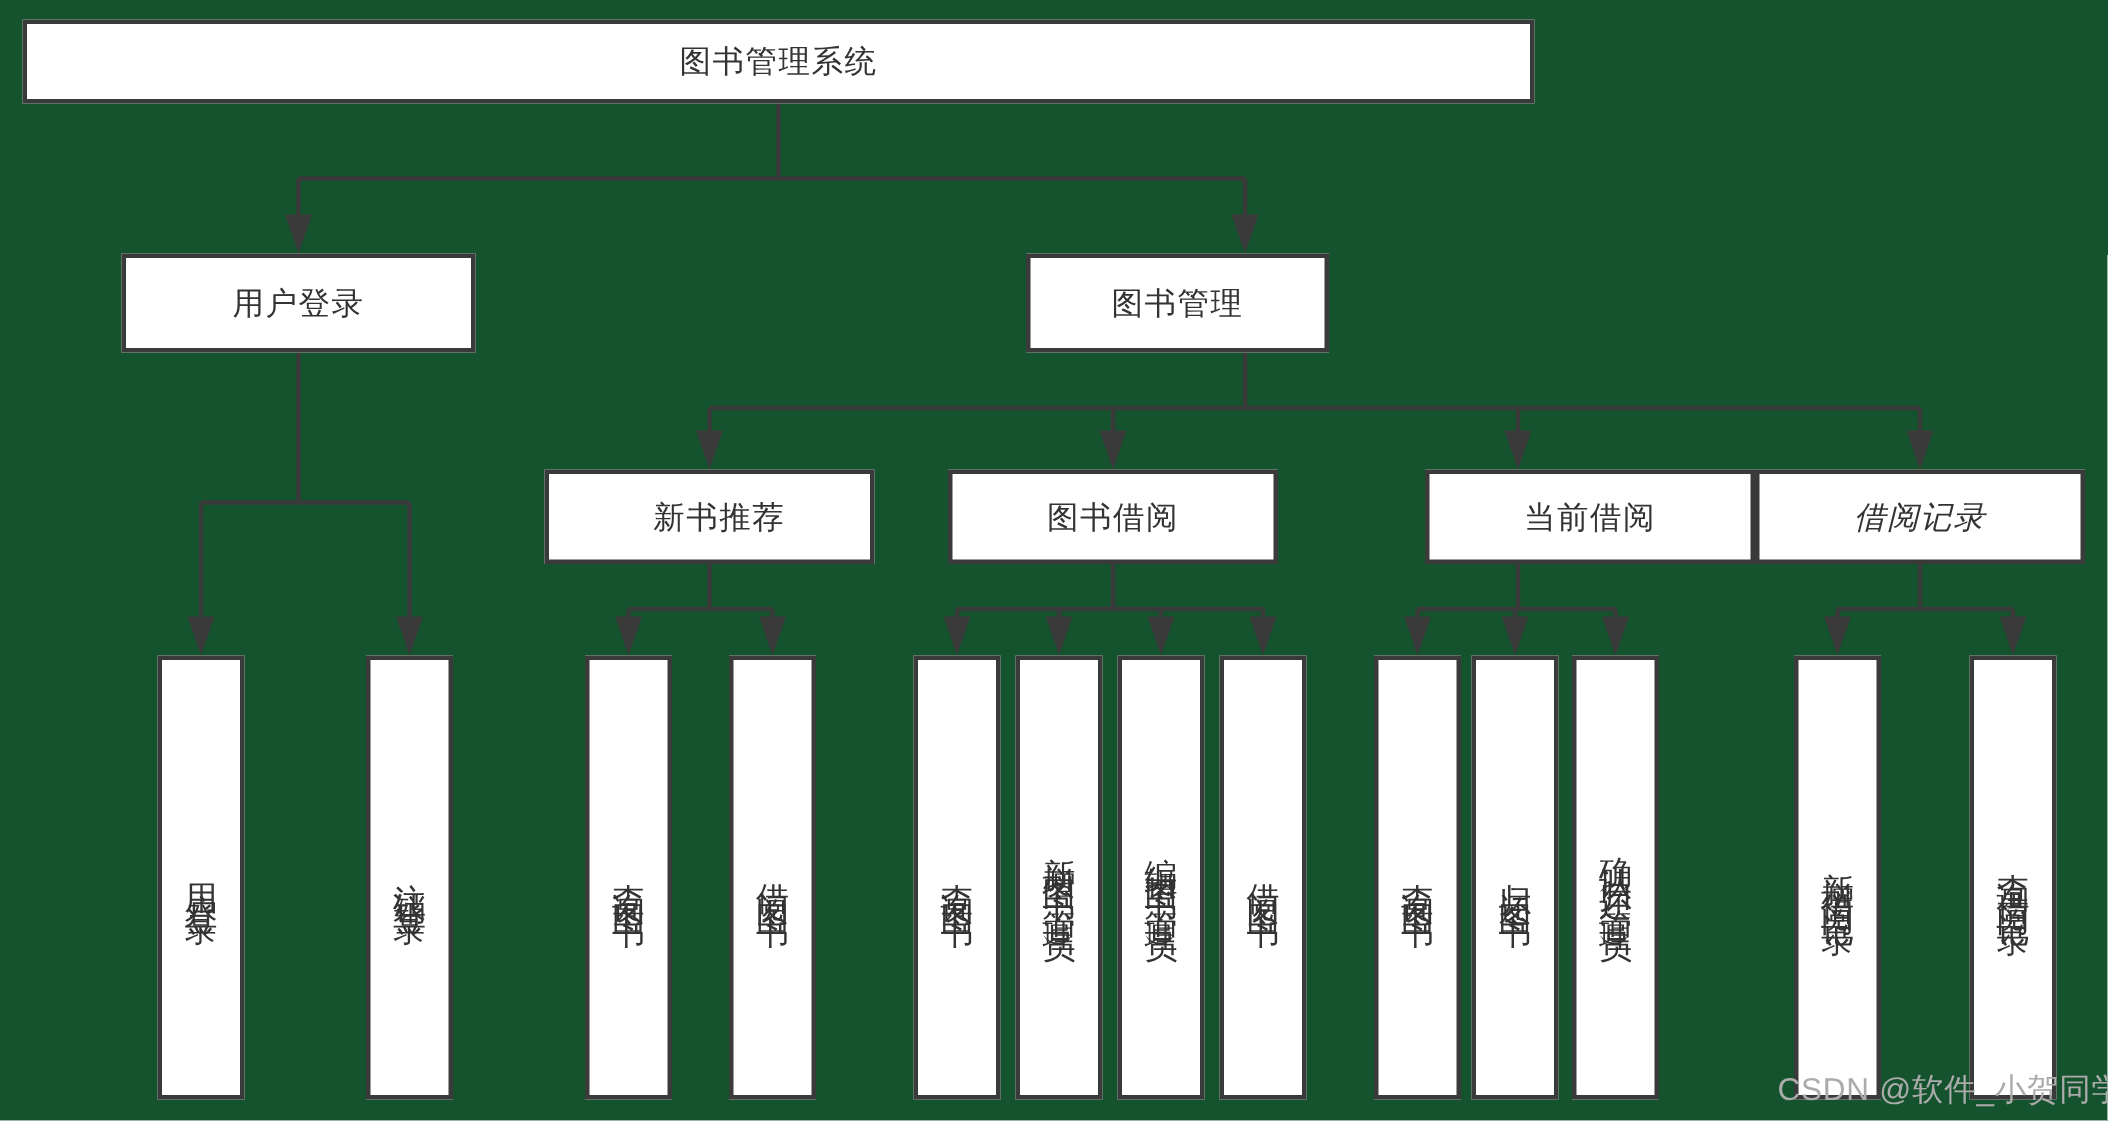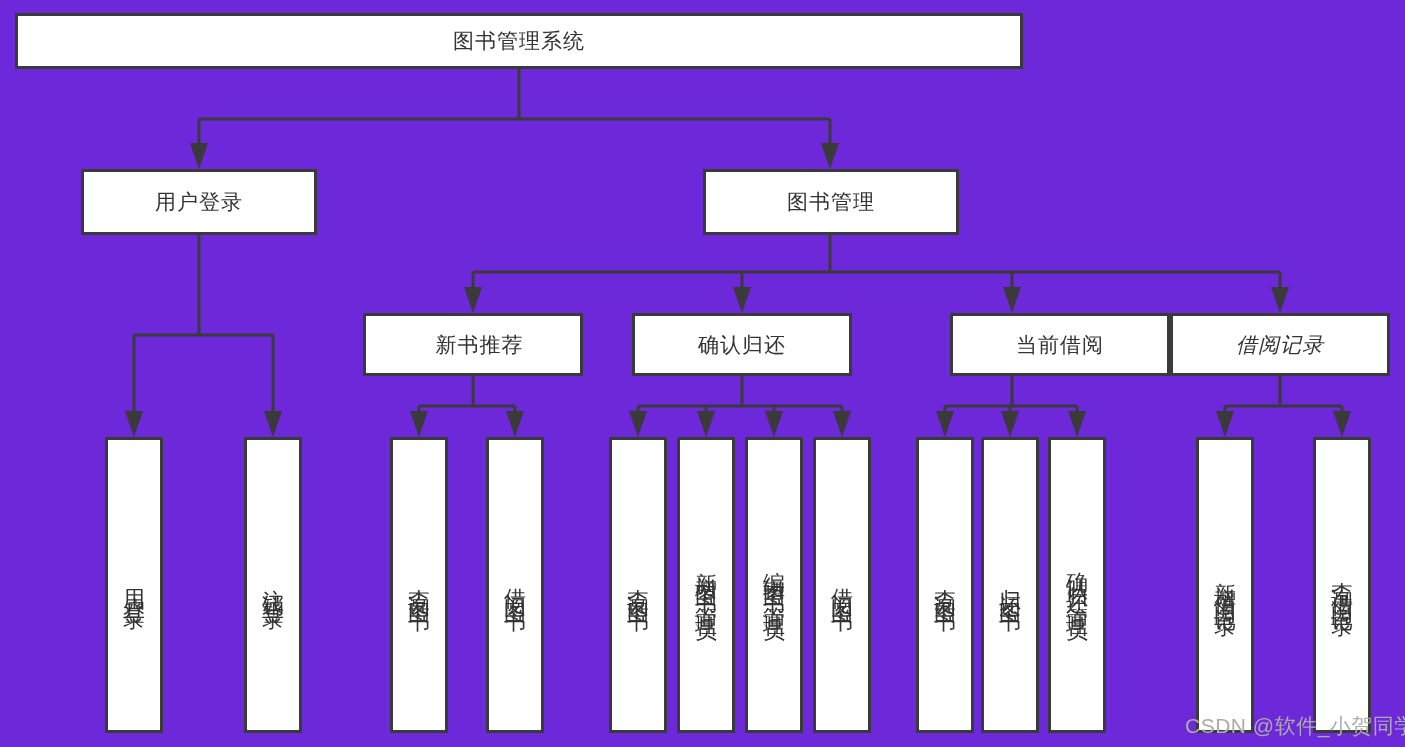--- a/index.html
+++ b/index.html
@@ -1,19 +1,19 @@
 <!DOCTYPE html>
 <html><head>
 <meta charset="utf-8">
 <style>
   html,body{margin:0;padding:0;background:#ffffff;}
   .canvas{
     position:relative;
     width:1405px;height:747px;
-    background:#6d28d9;
+    background:#14532d;
     font-family:"Liberation Sans", sans-serif;
     overflow:hidden;
   }
   .wires{position:absolute;left:0;top:0;z-index:1;}
   .node{
     position:absolute;
     box-sizing:border-box;
     border:3px solid #3a3a3a;
     background:#ffffff;
     display:flex;align-items:center;justify-content:center;
@@ -107,29 +107,29 @@
     </g>
   </svg>
 
   <div class="node h" style="left:15px;top:13px;width:1008px;height:56px;">
     <span>图书管理系统</span>
   </div>
 
   <div class="node h" style="left:81px;top:169px;width:236px;height:66px;">
     <span>用户登录</span>
   </div>
-  <div class="node h" style="left:703px;top:169px;width:256px;height:66px;">
+  <div class="node h" style="left:684px;top:169px;width:202px;height:66px;">
     <span>图书管理</span>
   </div>
 
   <div class="node h" style="left:363px;top:313px;width:220px;height:63px;padding-left:13px;">
     <span>新书推荐</span>
   </div>
   <div class="node h" style="left:632px;top:313px;width:220px;height:63px;">
-    <span>确认归还</span>
+    <span>图书借阅</span>
   </div>
   <div class="node h" style="left:902px;top:313px;width:220px;height:63px;margin-left:48px;">
     <span>当前借阅</span>
   </div>
   <div class="node h" style="left:1170px;top:313px;width:220px;height:63px;font-style:italic;">
     <span>借阅记录</span>
   </div>
 
   <div class="node leaf" style="left:105px;top:437px;width:58px;height:296px;">
     <span class="vtext">用户登录</span>

